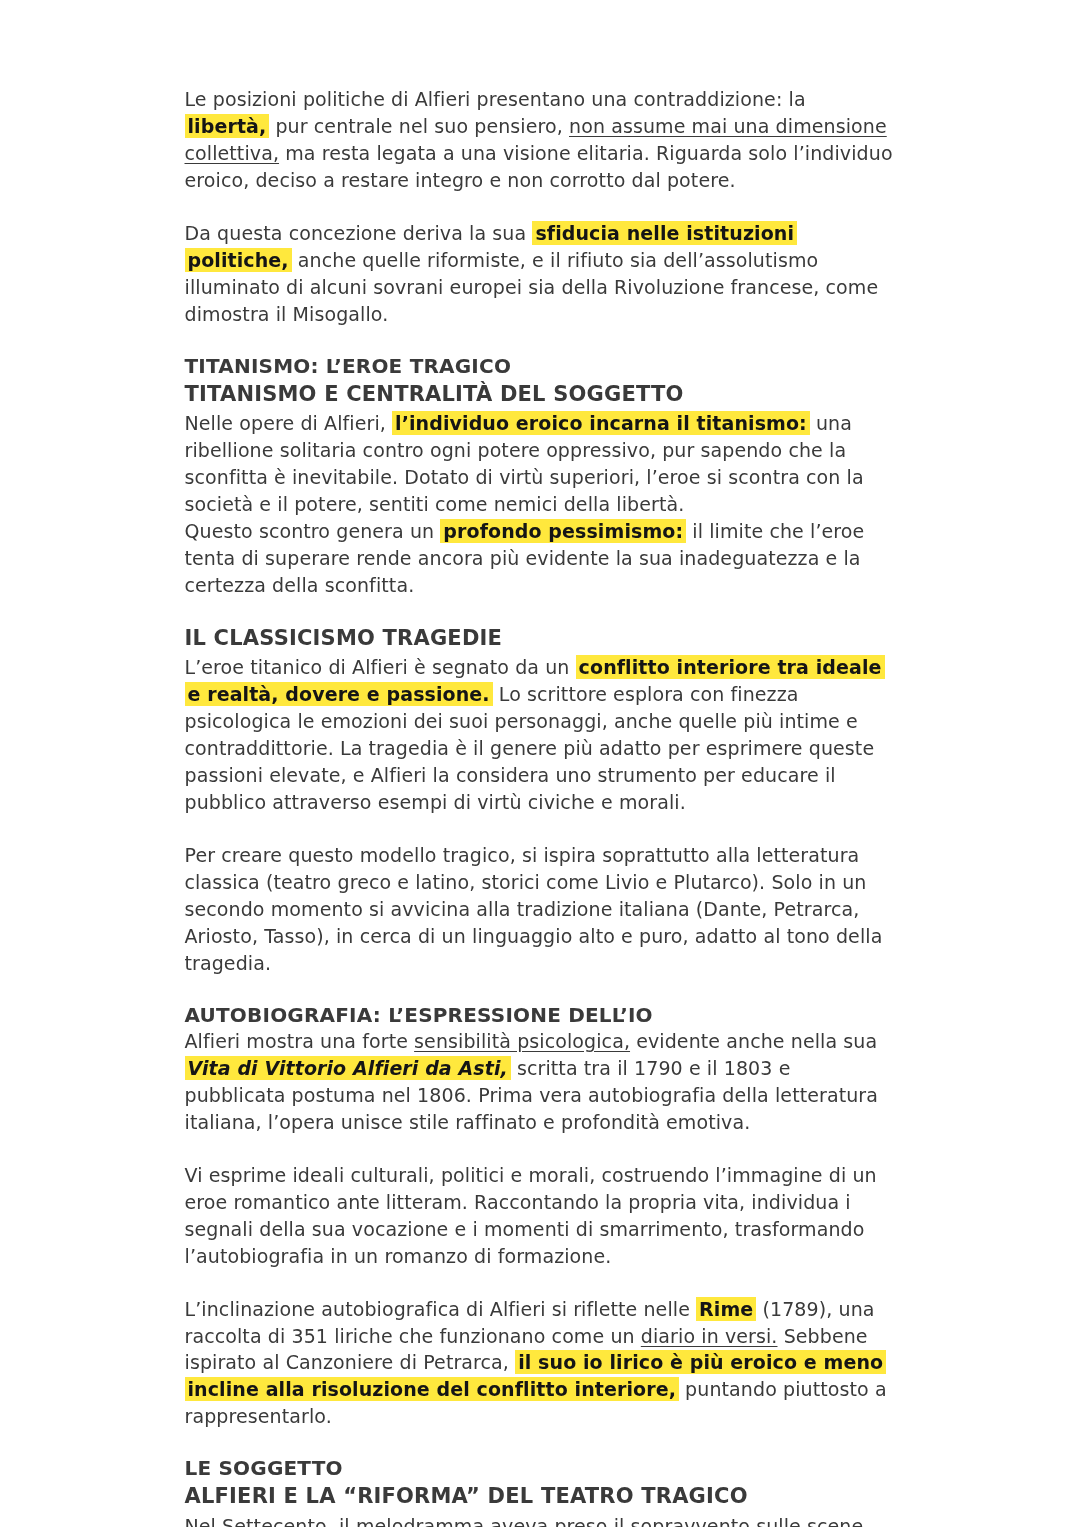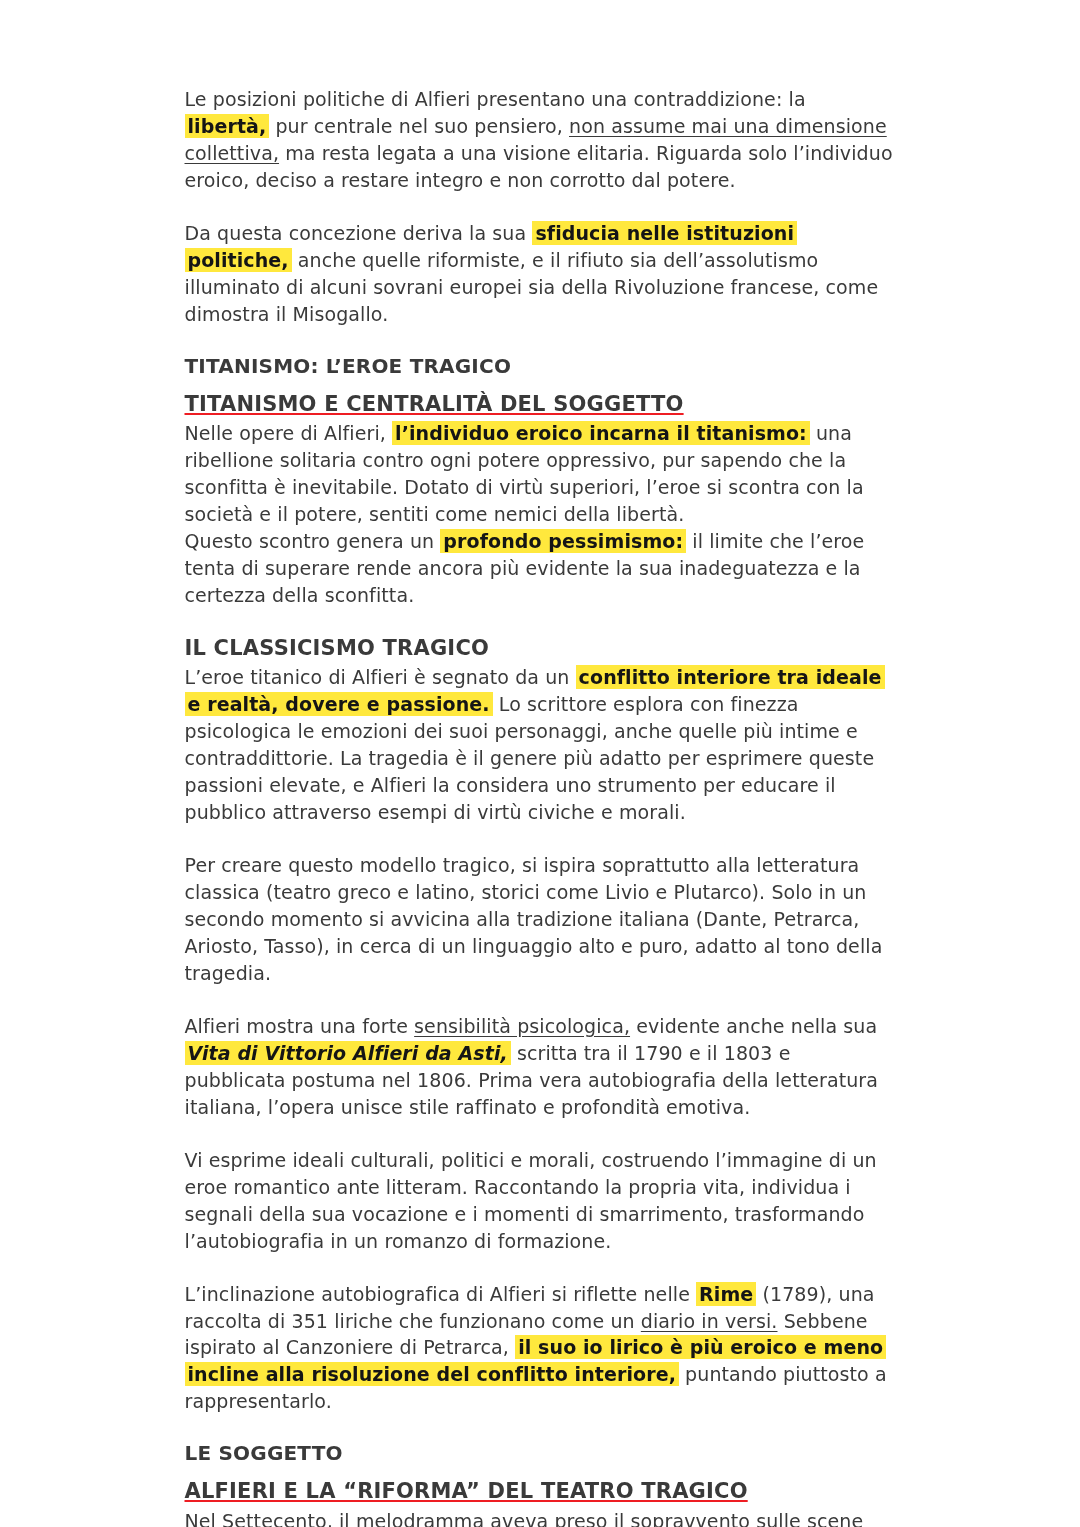--- a/index.html
+++ b/index.html
@@ -34,21 +34,21 @@
     letter-spacing: 0.2px;
   }
   .content h2 {
     margin: 0 0 2px 0;
     color: var(--accent);
     font-size: 21px;
     line-height: 1.3;
     font-weight: 700;
     letter-spacing: 0.2px;
   }
-  .content h1 + h2 { margin-top: 12px; text-decoration: underline; }
+  .content h1 + h2 { margin-top: 2px; }
   span.plain { color: var(--text); }
   span.hl {
     background: var(--highlight);
     color: var(--strong);
     font-weight: 700;
     padding: 1px 3px;
     box-decoration-break: clone;
     -webkit-box-decoration-break: clone;
   }
   span.hl-i {
@@ -68,23 +68,24 @@
 </head>
 <body>
 
 <div class="page">
   <div class="content">
       <p><span class="plain">Le posizioni politiche di Alfieri presentano una contraddizione: la </span><span class="hl">libertà,</span><span class="plain"> pur centrale nel suo pensiero, </span><span class="u">non assume mai una dimensione collettiva,</span><span class="plain"> ma resta legata a una visione elitaria. Riguarda solo l’individuo eroico, deciso a restare integro e non corrotto dal potere.</span></p>
       <p><span class="plain">Da questa concezione deriva la sua </span><span class="hl">sfiducia nelle istituzioni politiche,</span><span class="plain"> anche quelle riformiste, e il rifiuto sia dell’assolutismo illuminato di alcuni sovrani europei sia della Rivoluzione francese, come dimostra il Misogallo.</span></p>
       <h1><span class="plain">TITANISMO: L’EROE TRAGICO</span></h1>
       <h2><span class="plain">TITANISMO E CENTRALITÀ DEL SOGGETTO</span></h2>
       <p><span class="plain">Nelle opere di Alfieri, </span><span class="hl">l’individuo eroico incarna il titanismo:</span><span class="plain"> una ribellione solitaria contro ogni potere oppressivo, pur sapendo che la sconfitta è inevitabile. Dotato di virtù superiori, l’eroe si scontra con la società e il potere, sentiti come nemici della libertà.</span><br><span class="plain">Questo scontro genera un </span><span class="hl">profondo pessimismo:</span><span class="plain"> il limite che l’eroe tenta di superare rende ancora più evidente la sua inadeguatezza e la certezza della sconfitta.</span></p>
-      <h2><span class="plain">IL CLASSICISMO TRAGICO</span></h2>
+      <h2><span class="plain">IL CLASSICISMO TRAGEDIE</span></h2>
       <p><span class="plain">L’eroe titanico di Alfieri è segnato da un </span><span class="hl">conflitto interiore tra ideale e realtà, dovere e passione.</span><span class="plain"> Lo scrittore esplora con finezza psicologica le emozioni dei suoi personaggi, anche quelle più intime e contraddittorie. La tragedia è il genere più adatto per esprimere queste passioni elevate, e Alfieri la considera uno strumento per educare il pubblico attraverso esempi di virtù civiche e morali.</span></p>
       <p><span class="plain">Per creare questo modello tragico, si ispira soprattutto alla letteratura classica (teatro greco e latino, storici come Livio e Plutarco). Solo in un secondo momento si avvicina alla tradizione italiana (Dante, Petrarca, Ariosto, Tasso), in cerca di un linguaggio alto e puro, adatto al tono della tragedia.</span></p>
+      <h1><span class="plain">AUTOBIOGRAFIA: L’ESPRESSIONE DELL’IO</span></h1>
       <p><span class="plain">Alfieri mostra una forte </span><span class="u">sensibilità psicologica,</span><span class="plain"> evidente anche nella sua </span><span class="hl-i">Vita di Vittorio Alfieri da Asti,</span><span class="plain"> scritta tra il 1790 e il 1803 e pubblicata postuma nel 1806. Prima vera autobiografia della letteratura italiana, l’opera unisce stile raffinato e profondità emotiva.</span></p>
       <p><span class="plain">Vi esprime ideali culturali, politici e morali, costruendo l’immagine di un eroe romantico ante litteram. Raccontando la propria vita, individua i segnali della sua vocazione e i momenti di smarrimento, trasformando l’autobiografia in un romanzo di formazione.</span></p>
       <p><span class="plain">L’inclinazione autobiografica di Alfieri si riflette nelle </span><span class="hl">Rime</span><span class="plain"> (1789), una raccolta di 351 liriche che funzionano come un </span><span class="u">diario in versi.</span><span class="plain"> Sebbene ispirato al Canzoniere di Petrarca, </span><span class="hl">il suo io lirico è più eroico e meno incline alla risoluzione del conflitto interiore,</span><span class="plain"> puntando piuttosto a rappresentarlo.</span></p>
       <h1><span class="plain">LE SOGGETTO</span></h1>
       <h2><span class="plain">ALFIERI E LA “RIFORMA” DEL TEATRO TRAGICO</span></h2>
       <p><span class="plain">Nel Settecento, il melodramma aveva preso il sopravvento sulle scene teatrali, unendo tragedia classica, musica e sfarzosi apparati scenici.</span></p>
     </div>
 </div>
 
 </body></html>

